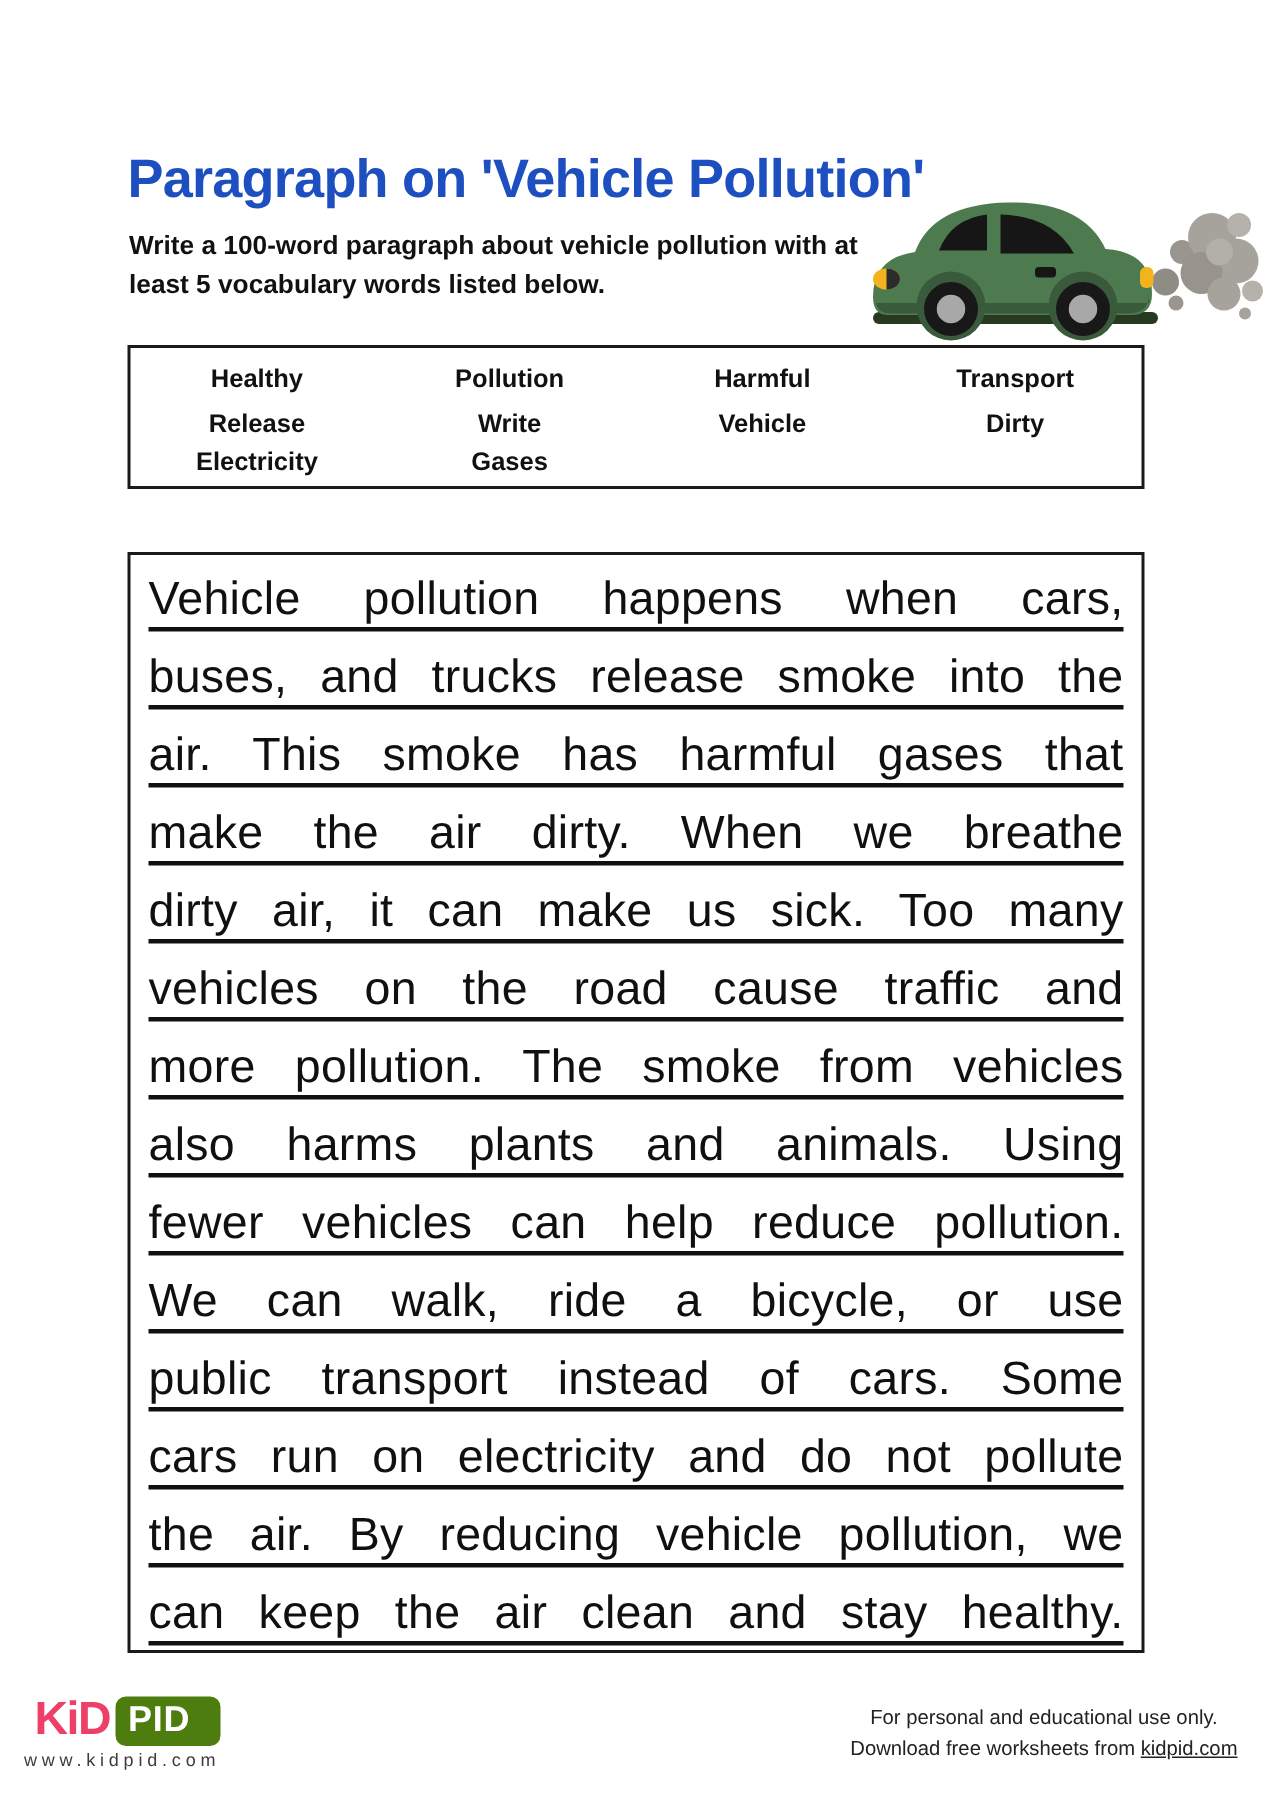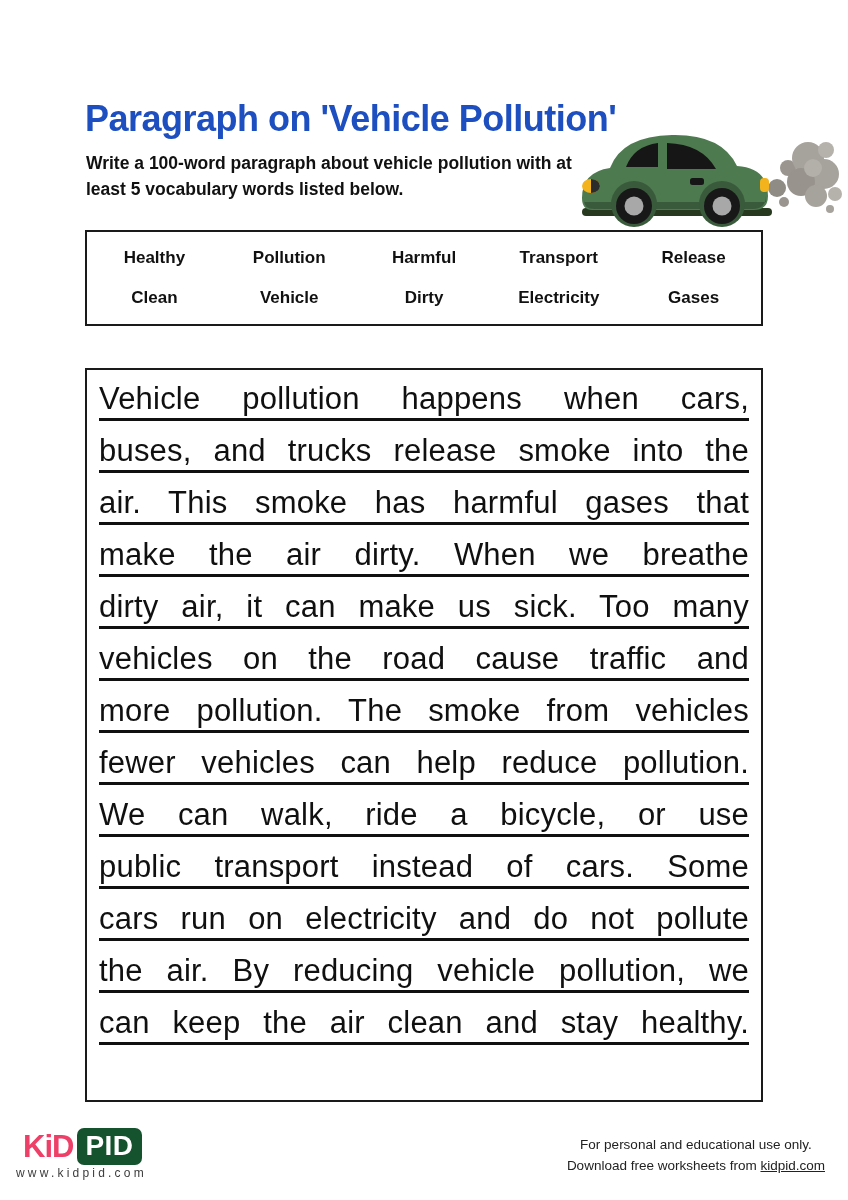--- a/index.html
+++ b/index.html
@@ -15,42 +15,42 @@
   .subtitle{
     position:absolute;left:86px;top:150px;width:510px;
     font-size:17.5px;font-weight:700;line-height:26px;color:#111;
   }
   
   .car-wrap{position:absolute;left:570px;top:116px;width:276px;height:112px;}
   
   .vocab-box{
     position:absolute;left:85px;top:230px;width:678px;height:96px;
     border:2px solid #1a1a1a;box-sizing:border-box;background:#fff;
-    display:grid;grid-template-columns:repeat(5,1fr);grid-template-rows:1fr 1fr;
+    display:grid;grid-template-columns:repeat(4,1fr);grid-template-rows:1fr 1fr;
     align-items:center;justify-items:center;padding:6px 0;
   }
   .vocab-word{font-size:17px;font-weight:700;color:#111;}
   
   .para-box{
     position:absolute;left:85px;top:368px;width:678px;height:734px;
     border:2px solid #1a1a1a;box-sizing:border-box;background:#fff;
     padding:3px 12px 0 12px;
   }
   .para-line{
     font-size:31px;line-height:52px;color:#101010;
     text-align:justify;text-align-last:justify;
     text-decoration:underline;text-decoration-thickness:2.5px;text-underline-offset:9px;
     white-space:normal;letter-spacing:0.2px;
   }
   
   .logo{position:absolute;left:23px;top:1128px;display:flex;align-items:flex-end;}
   .logo-kid{font-size:31px;font-weight:800;letter-spacing:-1px;color:#ee3f68;}
   .logo-pid{
-    margin-left:4px;background:#14532d;color:#ffffff;border-radius:7px;
-    font-size:28px;font-weight:800;padding:2px 8px 3px 8px;letter-spacing:0.5px;
+    margin-left:4px;background:#4d7c0f;color:#ffffff;border-radius:7px;
+    font-size:24px;font-weight:800;padding:2px 20px 3px 8px;letter-spacing:0.5px;
   }
   .logo-url{
     position:absolute;left:16px;top:1166px;font-size:12px;color:#3c3c3c;
     letter-spacing:3.2px;font-weight:500;
   }
   .footer-note{
     position:absolute;right:23px;top:1134px;text-align:center;
     font-size:13.5px;line-height:21px;color:#222;
   }
   .footer-link{text-decoration:underline;color:#222;cursor:pointer;}
@@ -106,35 +106,36 @@
     <circle cx="152" cy="90" r="9.5" fill="#a8a8a8"></circle>
   </svg>
 </div>
 
 <div class="vocab-box">
   <div class="vocab-word">Healthy</div>
   <div class="vocab-word">Pollution</div>
   <div class="vocab-word">Harmful</div>
   <div class="vocab-word">Transport</div>
   <div class="vocab-word">Release</div>
-  <div class="vocab-word">Clean</div>
+  <div class="vocab-word">Write</div>
   <div class="vocab-word">Vehicle</div>
   <div class="vocab-word">Dirty</div>
   <div class="vocab-word">Electricity</div>
   <div class="vocab-word">Gases</div>
 </div>
 
 <div class="para-box">
   <div class="para-line">Vehicle pollution happens when cars,</div>
   <div class="para-line">buses, and trucks release smoke into the</div>
   <div class="para-line">air. This smoke has harmful gases that</div>
   <div class="para-line">make the air dirty. When we breathe</div>
   <div class="para-line">dirty air, it can make us sick. Too many</div>
   <div class="para-line">vehicles on the road cause traffic and</div>
   <div class="para-line">more pollution. The smoke from vehicles</div>
+  <div class="para-line">also harms plants and animals. Using</div>
   <div class="para-line">fewer vehicles can help reduce pollution.</div>
   <div class="para-line">We can walk, ride a bicycle, or use</div>
   <div class="para-line">public transport instead of cars. Some</div>
   <div class="para-line">cars run on electricity and do not pollute</div>
   <div class="para-line">the air. By reducing vehicle pollution, we</div>
   <div class="para-line">can keep the air clean and stay healthy.</div>
 </div>
 
 <div class="logo">
   <span class="logo-kid">KiD</span>

